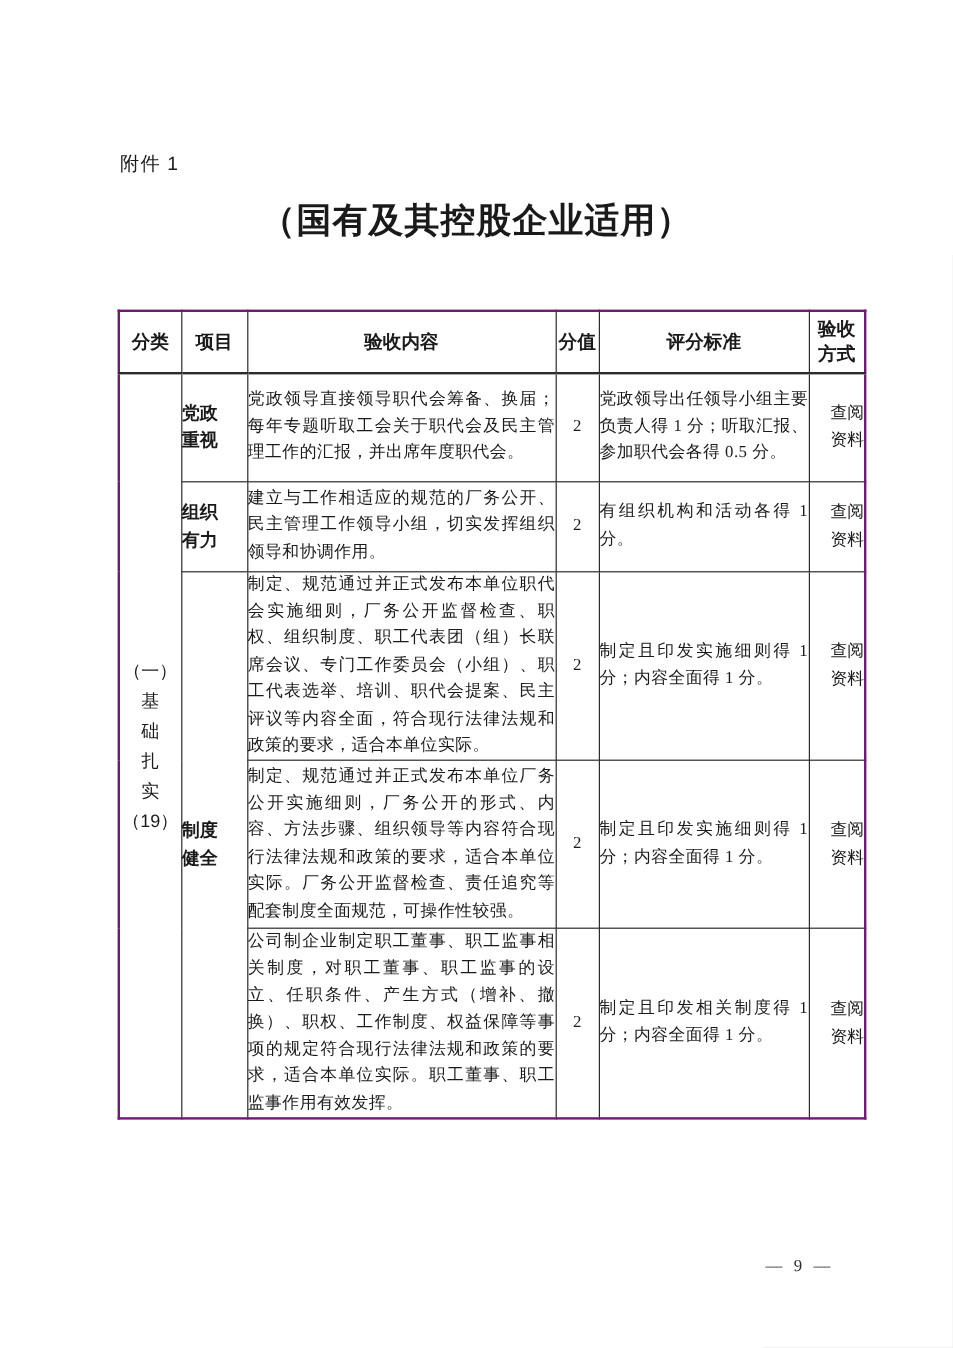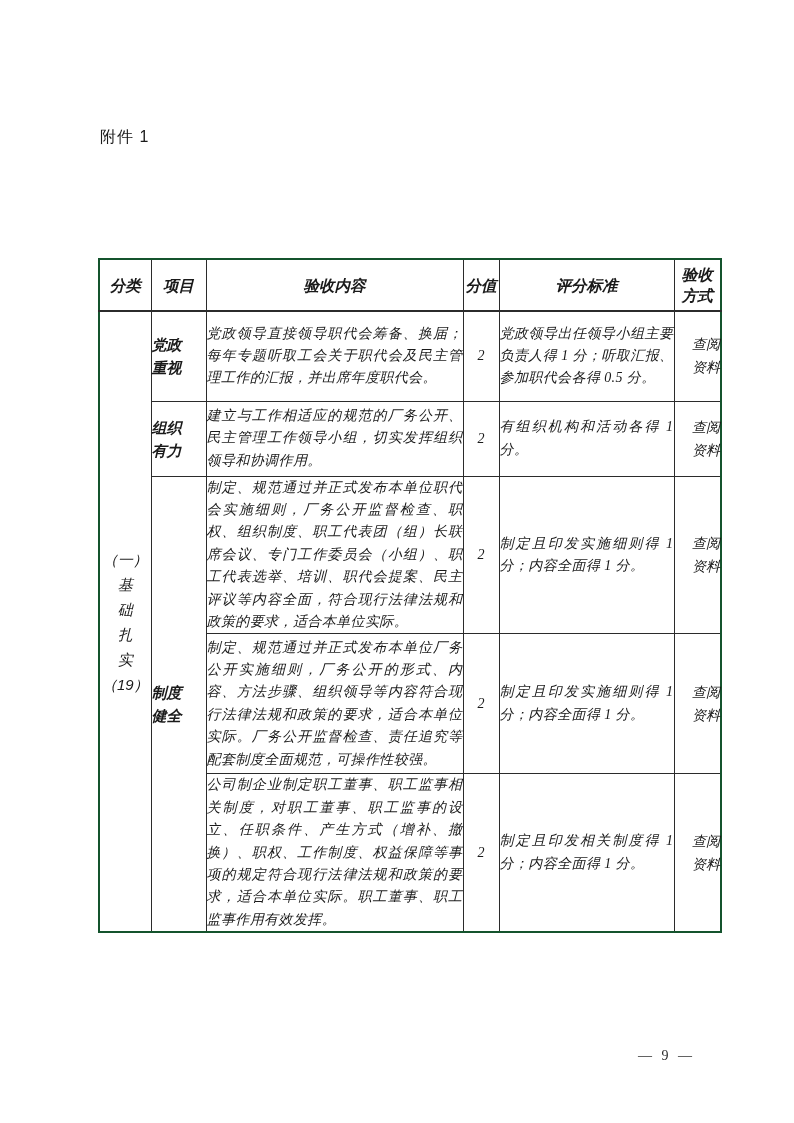--- a/index.html
+++ b/index.html
@@ -21,22 +21,21 @@
     position:absolute; left:86px; top:161px; width:622px;
     text-align:center;
     font-family:"Liberation Sans", sans-serif;
     font-weight:bold; font-size:29px; line-height:46px;
     letter-spacing:1px;
   }
   table.std {
     position:absolute; left:98px; top:258px;
     width:622px;
     border-collapse:collapse; table-layout:fixed;
-    border:2px solid #14532d;
-    font-style:italic;
+    border:2px solid #701a75;
   }
   table.std th, table.std td {
     border:1px solid #2b2b2b;
     vertical-align:middle;
     padding:0;
   }
   table.std th {
     font-family:"Liberation Sans", sans-serif;
     font-weight:bold; font-size:15.5px;
     border-bottom-width:2px;
@@ -72,20 +71,21 @@
   }
 </style>
 </head>
 <body>
 
 <div class="page">
 
   <div class="attachment">附件 1</div>
 
   <div class="title-block">
+    <div>（国有及其控股企业适用）</div>
   </div>
 
   <table class="std">
     <colgroup>
       <col style="width:52px">
       <col style="width:55px">
       <col style="width:257px">
       <col style="width:36px">
       <col style="width:175px">
       <col style="width:47px">

